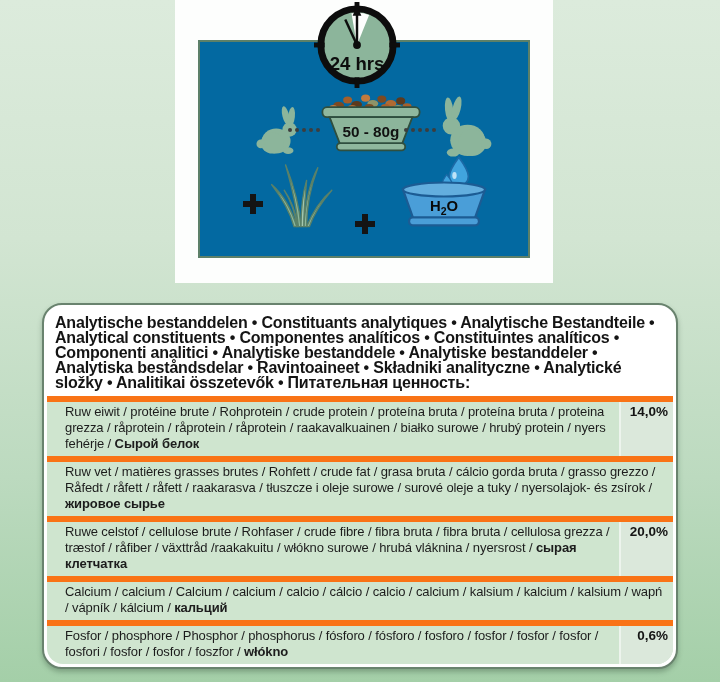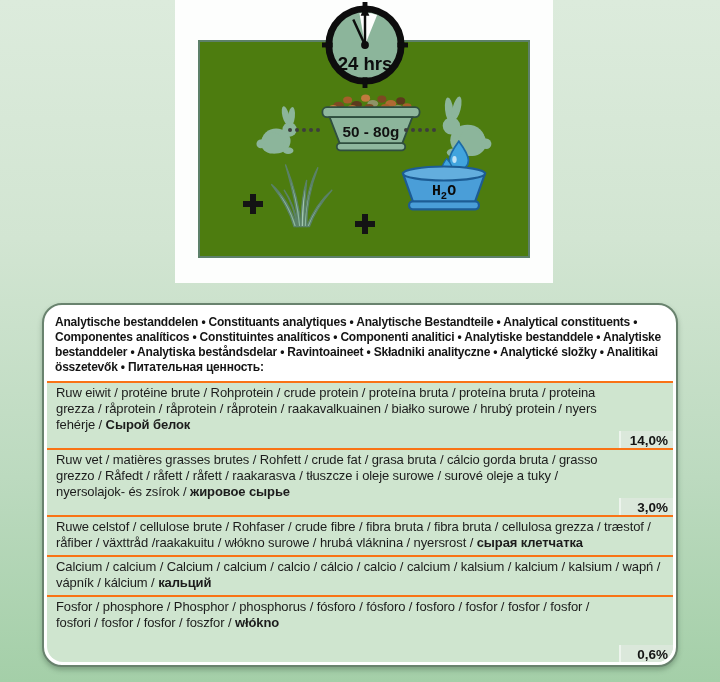--- a/index.html
+++ b/index.html
@@ -4,48 +4,48 @@
 <style>
   * { margin:0; padding:0; box-sizing:border-box; }
   html,body { width:720px; height:682px; }
   body { font-family:"Liberation Sans","DejaVu Sans",sans-serif; }
   .page {
     position:relative; width:720px; height:682px; overflow:hidden;
     background:linear-gradient(180deg,#dcebdc 0%,#d2e5d2 35%,#bcdabf 70%,#a4cfa8 100%);
   }
   
   .white-panel { position:absolute; left:175px; top:0; width:378px; height:283px; background:#fdfefd; }
-  .guide-box { position:absolute; left:23px; top:40px; width:332px; height:218px; border:2px solid #5d8069; background:#4d7c0f; }
-  .clock { position:absolute; left:146px; top:1px; width:88px; height:88px; }
+  .guide-box { position:absolute; left:23px; top:40px; width:332px; height:218px; border:2px solid #5d8069; background:#0369a1; }
+  .clock { position:absolute; left:138px; top:1px; width:88px; height:88px; }
   .gitem { position:absolute; }
   .dots { display:flex; gap:3px; align-items:center; }
   .dot { width:4px; height:4px; border-radius:50%; background:#3d3d3d; }
   .plus { position:relative; width:20px; height:20px; }
   .plus::before { content:""; position:absolute; left:7px; top:0; width:6px; height:20px; background:#141414; }
   .plus::after  { content:""; position:absolute; left:0; top:7px; width:20px; height:6px; background:#141414; }
   .flip { transform:scaleX(-1); }
   
   .analysis-table {
     position:absolute; left:42px; top:303px; width:636px;
     border:2px solid #69836e; border-radius:20px; background:#ffffff;
     padding:3px; box-shadow:0 3px 5px rgba(50,75,55,.35);
   }
   .table-inner { border-radius:16px; overflow:hidden; }
   .table-header {
     background:#ffffff; color:#141414; font-weight:bold;
-    font-size:12px; line-height:15px; letter-spacing:-0.2px;
+    font-size:16px; line-height:15px; letter-spacing:-0.2px;
     padding:7px 8px 6px 8px;
   }
-  .t-row { display:flex; border-top:2px solid #f97316; background:#cfe5cf; }
+  .t-row { display:flex; border-top:6px solid #f97316; background:#cfe5cf;padding-left:9px; }
   .cell-label { flex:1; font-size:13px; line-height:16px; letter-spacing:-0.1px; color:#1c1c1c; padding:2px 6px 4px 9px; }
   .cell-label b { font-weight:bold; }
   .cell-value {
     width:54px; background:#dbe8db; border-left:2px solid #edf4ed;
     font-weight:bold; font-size:13.5px; color:#141414;
-    text-align:right; padding:2px 5px 0 0;margin-top:48px;
+    text-align:right; padding:2px 5px 0 0;
   }
 </style>
 </head>
 <body>
 
 <div class="page">
 
   <div class="white-panel">
     <div class="guide-box">
 
@@ -128,21 +128,21 @@
             <path d="M50,98 C48,70 40,40 28,10 C36,38 44,68 46,98 Z"></path>
             <path d="M54,98 C56,66 62,36 74,14 C64,40 58,68 58,98 Z"></path>
             <path d="M50,98 C50,74 52,52 58,32 C56,56 54,76 54,98 Z" fill="#a4c8b0"></path>
             <path d="M46,98 C42,76 36,60 26,46 C36,62 42,80 44,98 Z" fill="#a4c8b0"></path>
           </g>
         </svg>
       </div>
 
       <div class="gitem plus" style="left:155px; top:152px;"></div>
 
-      <div class="gitem" style="left:196px; top:98px; width:96px; height:74px;font-family:Liberation Mono, monospace;">
+      <div class="gitem" style="left:196px; top:114px; width:96px; height:74px;">
         <svg viewBox="0 0 110 84" width="96" height="74">
           <g>
             <path d="M72,1 C72,1 61,16 61,23 a11,11 0 0 0 22,0 C83,16 72,1 72,1 Z" fill="#41a4de" stroke="#1c6aa6" stroke-width="2"></path>
             <ellipse cx="67" cy="22" rx="2.5" ry="4" fill="#bfe3f7"></ellipse>
             <path d="M58,21 C58,21 53,28 53,31 a5.5,5.5 0 0 0 11,0 C64,28 58,21 58,21 Z" fill="#41a4de" stroke="#1c6aa6" stroke-width="1.5"></path>
           </g>
           <path d="M8,38 L102,38 L90,72 L20,72 Z" fill="#4a9ed8" stroke="#1c5c94" stroke-width="2.5"></path>
           <ellipse cx="55" cy="38" rx="47" ry="8" fill="#63aede" stroke="#1c5c94" stroke-width="2.5"></ellipse>
           <rect x="15" y="70" width="80" height="9" rx="4" fill="#4a9ed8" stroke="#1c5c94" stroke-width="2.5"></rect>
           <text x="55" y="63" text-anchor="middle" font-size="17" font-weight="bold" fill="#0a0a0a"><tspan>H</tspan><tspan dy="4" font-size="12">2</tspan><tspan dy="-4">O</tspan></text>
@@ -173,25 +173,25 @@
     <div class="table-inner">
       <div class="table-header">Analytische bestanddelen • Constituants analytiques • Analytische Bestandteile • Analytical constituents • Componentes analíticos • Constituintes analíticos • Componenti analitici • Analytiske bestanddele • Analytiske bestanddeler • Analytiska beståndsdelar • Ravintoaineet • Składniki analityczne • Analytické složky • Analitikai összetevők • Питательная ценность:</div>
 
       <div class="t-row">
         <div class="cell-label"><span>Ruw eiwit / protéine brute / Rohprotein / crude protein / proteína bruta / proteína bruta / proteina grezza / råprotein / råprotein / råprotein / raakavalkuainen / białko surowe / hrubý protein / nyers fehérje / </span><b>Сырой белок</b></div>
         <div class="cell-value">14,0%</div>
       </div>
 
       <div class="t-row">
         <div class="cell-label"><span>Ruw vet / matières grasses brutes / Rohfett / crude fat / grasa bruta / cálcio gorda bruta / grasso grezzo / Råfedt / råfett / råfett / raakarasva / tłuszcze i oleje surowe / surové oleje a tuky / nyersolajok- és zsírok / </span><b>жировое сырье</b></div>
-        <div class="cell-value">3,0%</div>
       </div>
 
       <div class="t-row">
         <div class="cell-label"><span>Ruwe celstof / cellulose brute / Rohfaser / crude fibre / fibra bruta / fibra bruta / cellulosa grezza / træstof / råfiber / växttråd /raakakuitu / włókno surowe / hrubá vláknina / nyersrost / </span><b>сырая клетчатка</b></div>
+        <div class="cell-value">20,0%</div>
       </div>
 
 
       <div class="t-row">
         <div class="cell-label"><span>Calcium / calcium / Calcium / calcium / calcio / cálcio / calcio / calcium / kalsium / kalcium / kalsium / wapń / vápník / kálcium / </span><b>кальций</b></div>
       </div>
 
       <div class="t-row">
         <div class="cell-label"><span>Fosfor / phosphore / Phosphor / phosphorus / fósforo / fósforo / fosforo / fosfor / fosfor / fosfor / fosfori / fosfor / fosfor / foszfor / </span><b>włókno</b></div>
         <div class="cell-value">0,6%</div>

